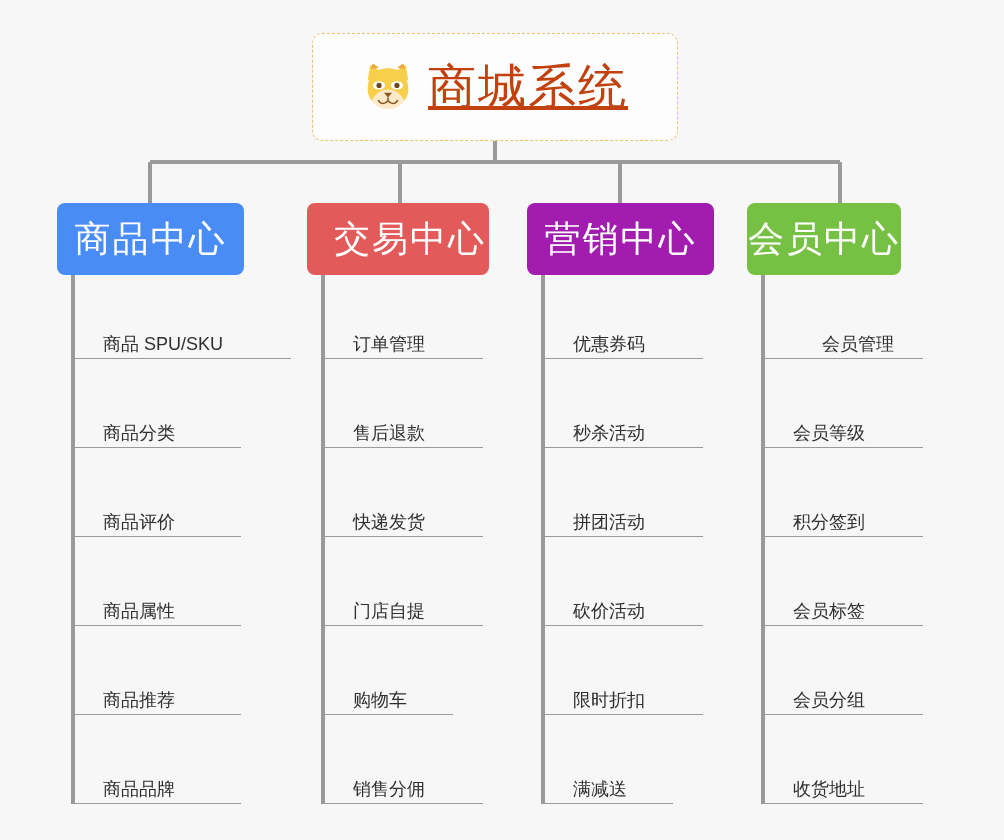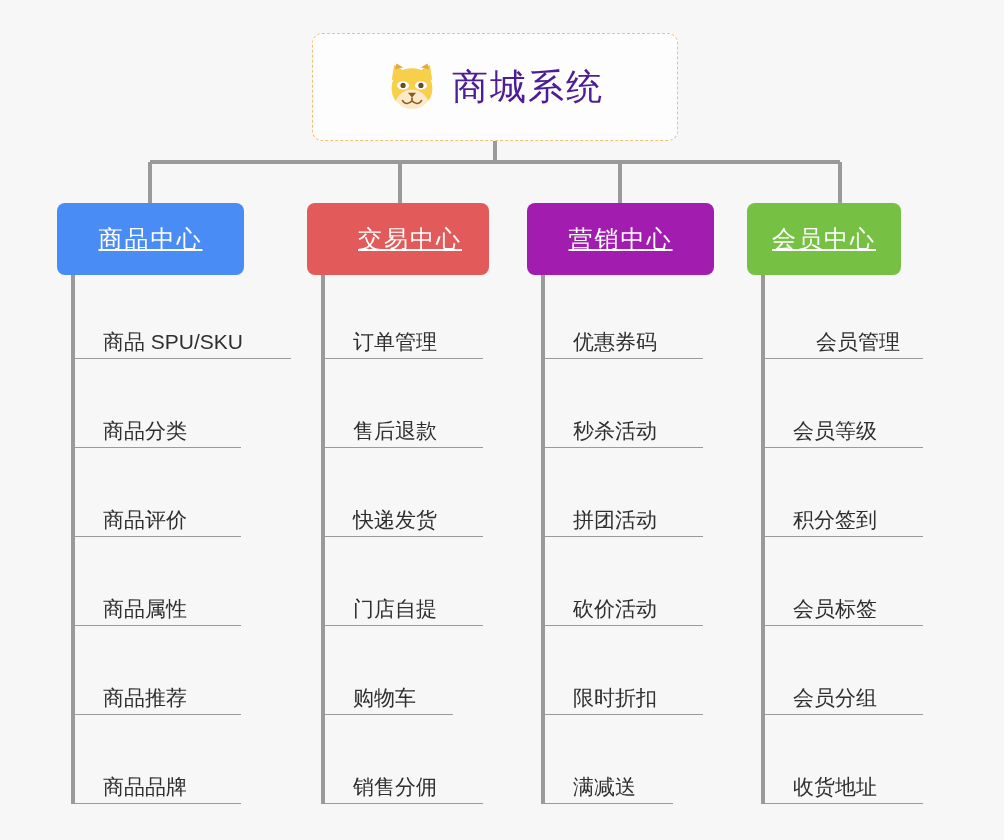--- a/index.html
+++ b/index.html
@@ -41,62 +41,62 @@
     box-sizing: border-box;
     background: #fdfdfd;
     border: 1.5px dashed #f0c070;
     border-radius: 10px;
     display: flex;
     align-items: center;
     justify-content: center;
     gap: 14px;
   }
   .root-title {
-    font-size: 36px;
-    color: #4c1d95;
+    font-size: 48px;
+    color: #c2410c;
     letter-spacing: 2px;
     line-height: 1;
     white-space: nowrap;
+    text-decoration: underline;
   }
   .shiba-icon {
     width: 52px;
     height: 52px;
     flex: 0 0 52px;
     display: block;
   }
 
   
   .cat-card {
     position: absolute;
     height: 72px;
     border-radius: 8px;
     display: flex;
     align-items: center;
     justify-content: center;
   }
   .cat-label {
     color: #ffffff;
-    font-size: 24px;
+    font-size: 36px;
     letter-spacing: 2px;
     line-height: 1;
     white-space: nowrap;
-    text-decoration: underline;
   }
 
   
   .leaf {
     position: absolute;
     height: 44px;
     display: flex;
     align-items: flex-end;
     border-bottom: 1.5px solid #9a9a9a;
     box-sizing: border-box;
   }
   .leaf-label {
-    font-size: 21px;
+    font-size: 18px;
     color: #2f2f2f;
     line-height: 1.25;
     white-space: nowrap;
     padding-left: 30px;
     padding-bottom: 3px;
   }
 </style>
 </head>
 <body>
 

